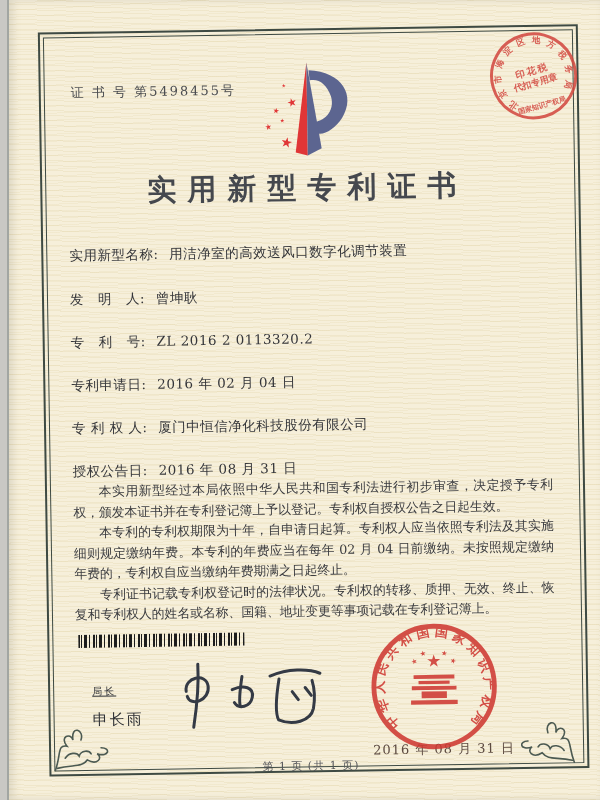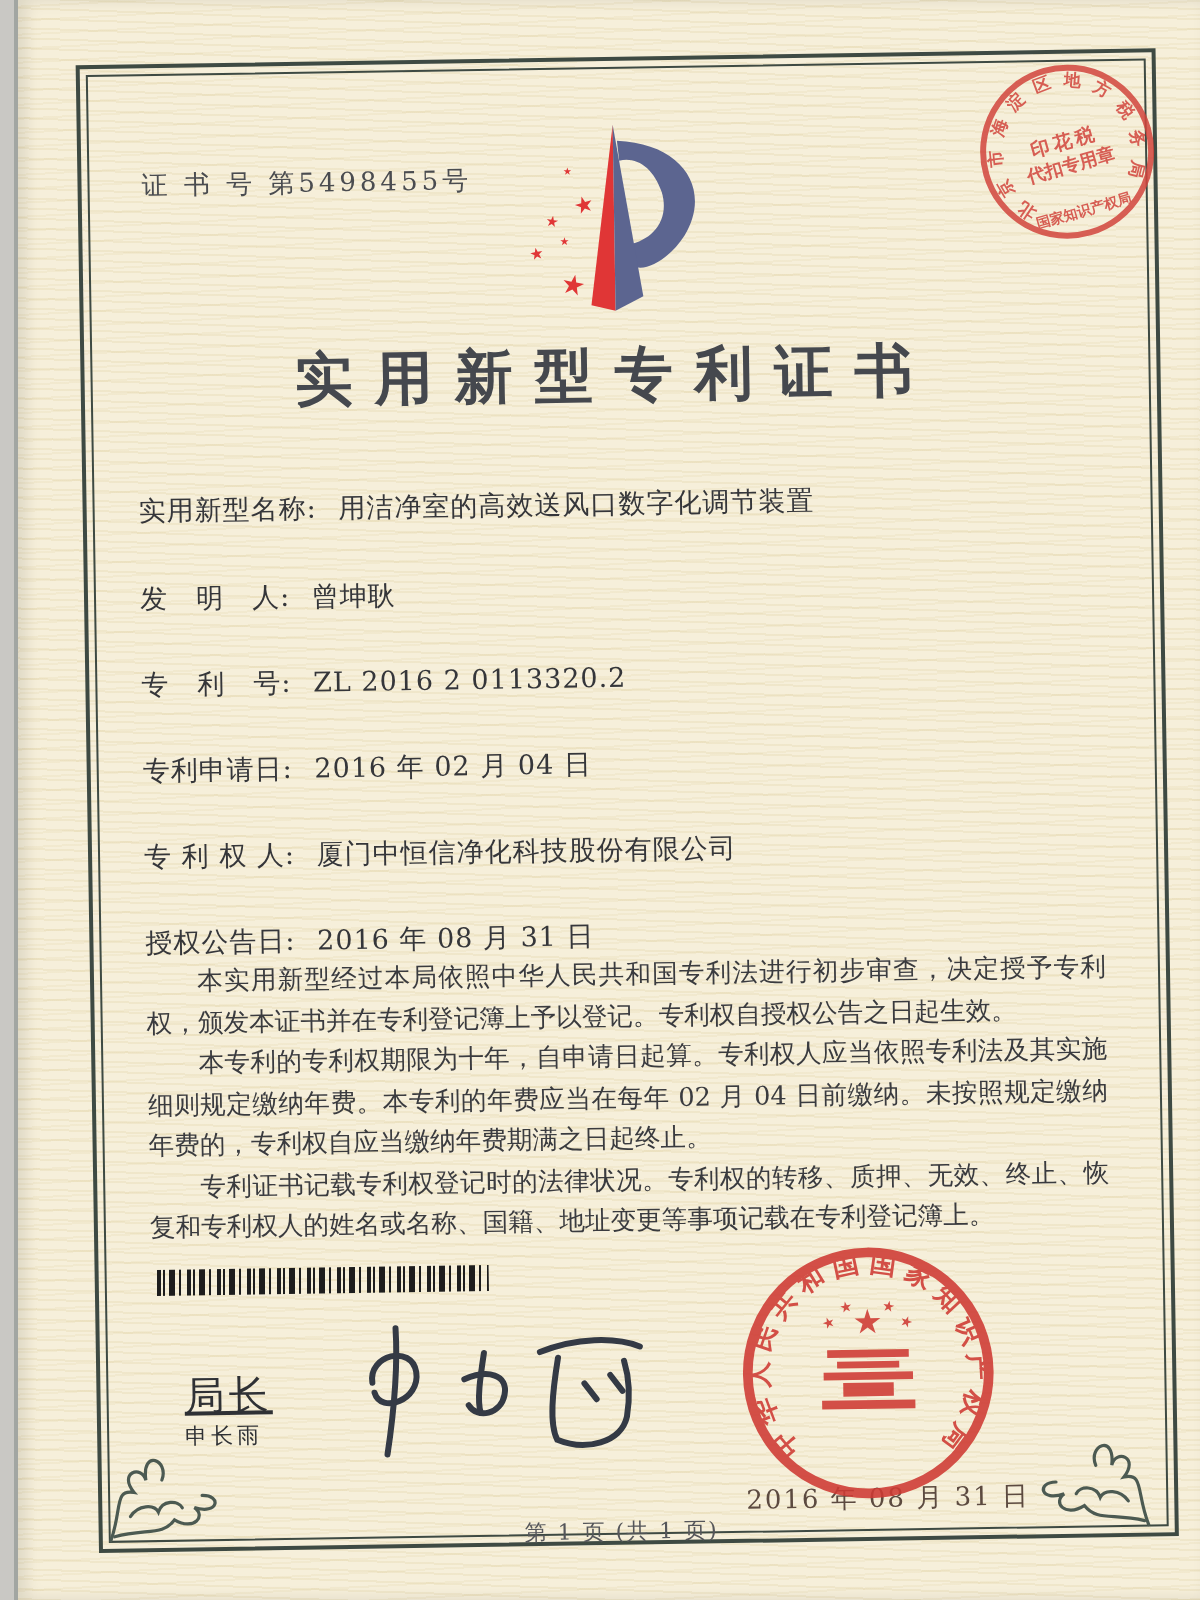--- a/index.html
+++ b/index.html
@@ -58,22 +58,22 @@
 
   .barcode {
     position:absolute; left:65px; top:631px; width:166px; height:13px;
     background:repeating-linear-gradient(90deg,
       #1d1d1d 0 2px, transparent 2px 3px,
       #1d1d1d 3px 4px, transparent 4px 6px,
       #1d1d1d 6px 9px, transparent 9px 11px,
       #1d1d1d 11px 12px, transparent 12px 15px);
   }
 
-  .signer-title { position:absolute; left:78px; top:681px; font-size:20px; color:#2f3135; letter-spacing:2px;text-decoration:underline; }
-  .signer-name  { position:absolute; left:78px; top:707px; font-size:11px; color:#2f3135; letter-spacing:2px; }
+  .signer-title { position:absolute; left:78px; top:681px; font-size:10px; color:#2f3135; letter-spacing:2px;text-decoration:underline; }
+  .signer-name  { position:absolute; left:78px; top:707px; font-size:15px; color:#2f3135; letter-spacing:2px; }
   .signature-svg { position:absolute; left:148px; top:655px; width:170px; height:78px; }
 
   .issue-date {
     position:absolute; left:358px; top:742px;
     font-size:13px; color:#5c4a40; letter-spacing:1px;
   }
 
   .main-seal { position:absolute; left:352px; top:620px; width:136px; height:136px; opacity:.88; }
   .tax-seal  { position:absolute; left:479px; top:29px;  width:100px; height:100px; opacity:.85; transform:rotate(-15deg); }
   .seal-font { font-family:"DejaVu Sans","Liberation Sans",sans-serif; font-weight:bold; }

